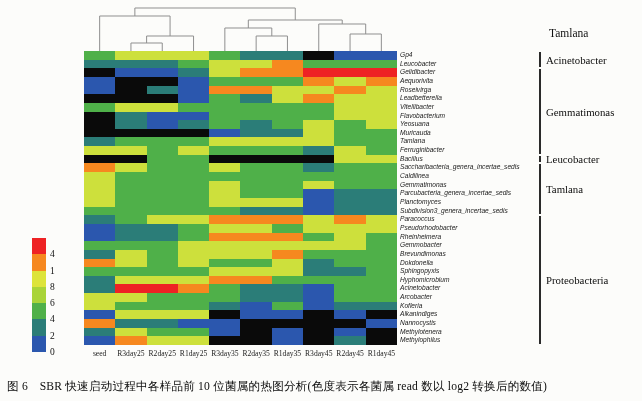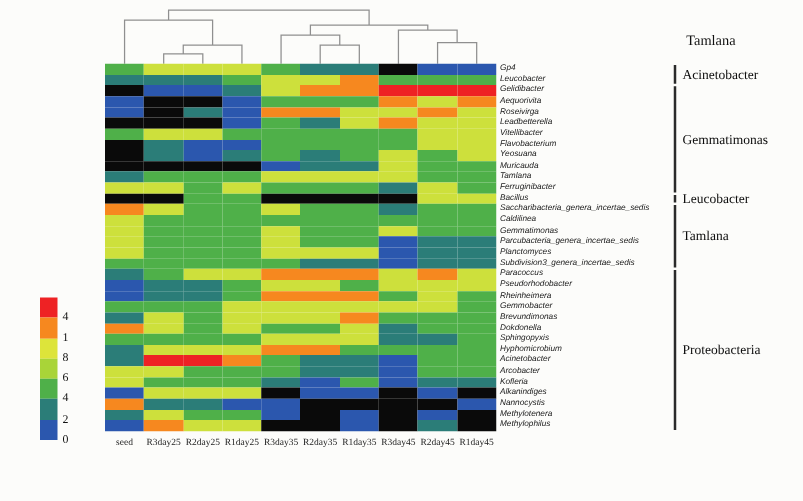--- a/index.html
+++ b/index.html
@@ -450,13 +450,14 @@
   <div id="legend-ticks">
       <div class="ltick" style="top: 249.28px;">4</div>
       <div class="ltick" style="top: 265.56px;">1</div>
       <div class="ltick" style="top: 281.84px;">8</div>
       <div class="ltick" style="top: 298.12px;">6</div>
       <div class="ltick" style="top: 314.4px;">4</div>
       <div class="ltick" style="top: 330.68px;">2</div>
       <div class="ltick" style="top: 346.96px;">0</div>
     </div>
 
+  <div id="caption">图 6　SBR 快速启动过程中各样品前 10 位菌属的热图分析(色度表示各菌属 read 数以 log2 转换后的数值)</div>
 </div>
 
 </body></html>

